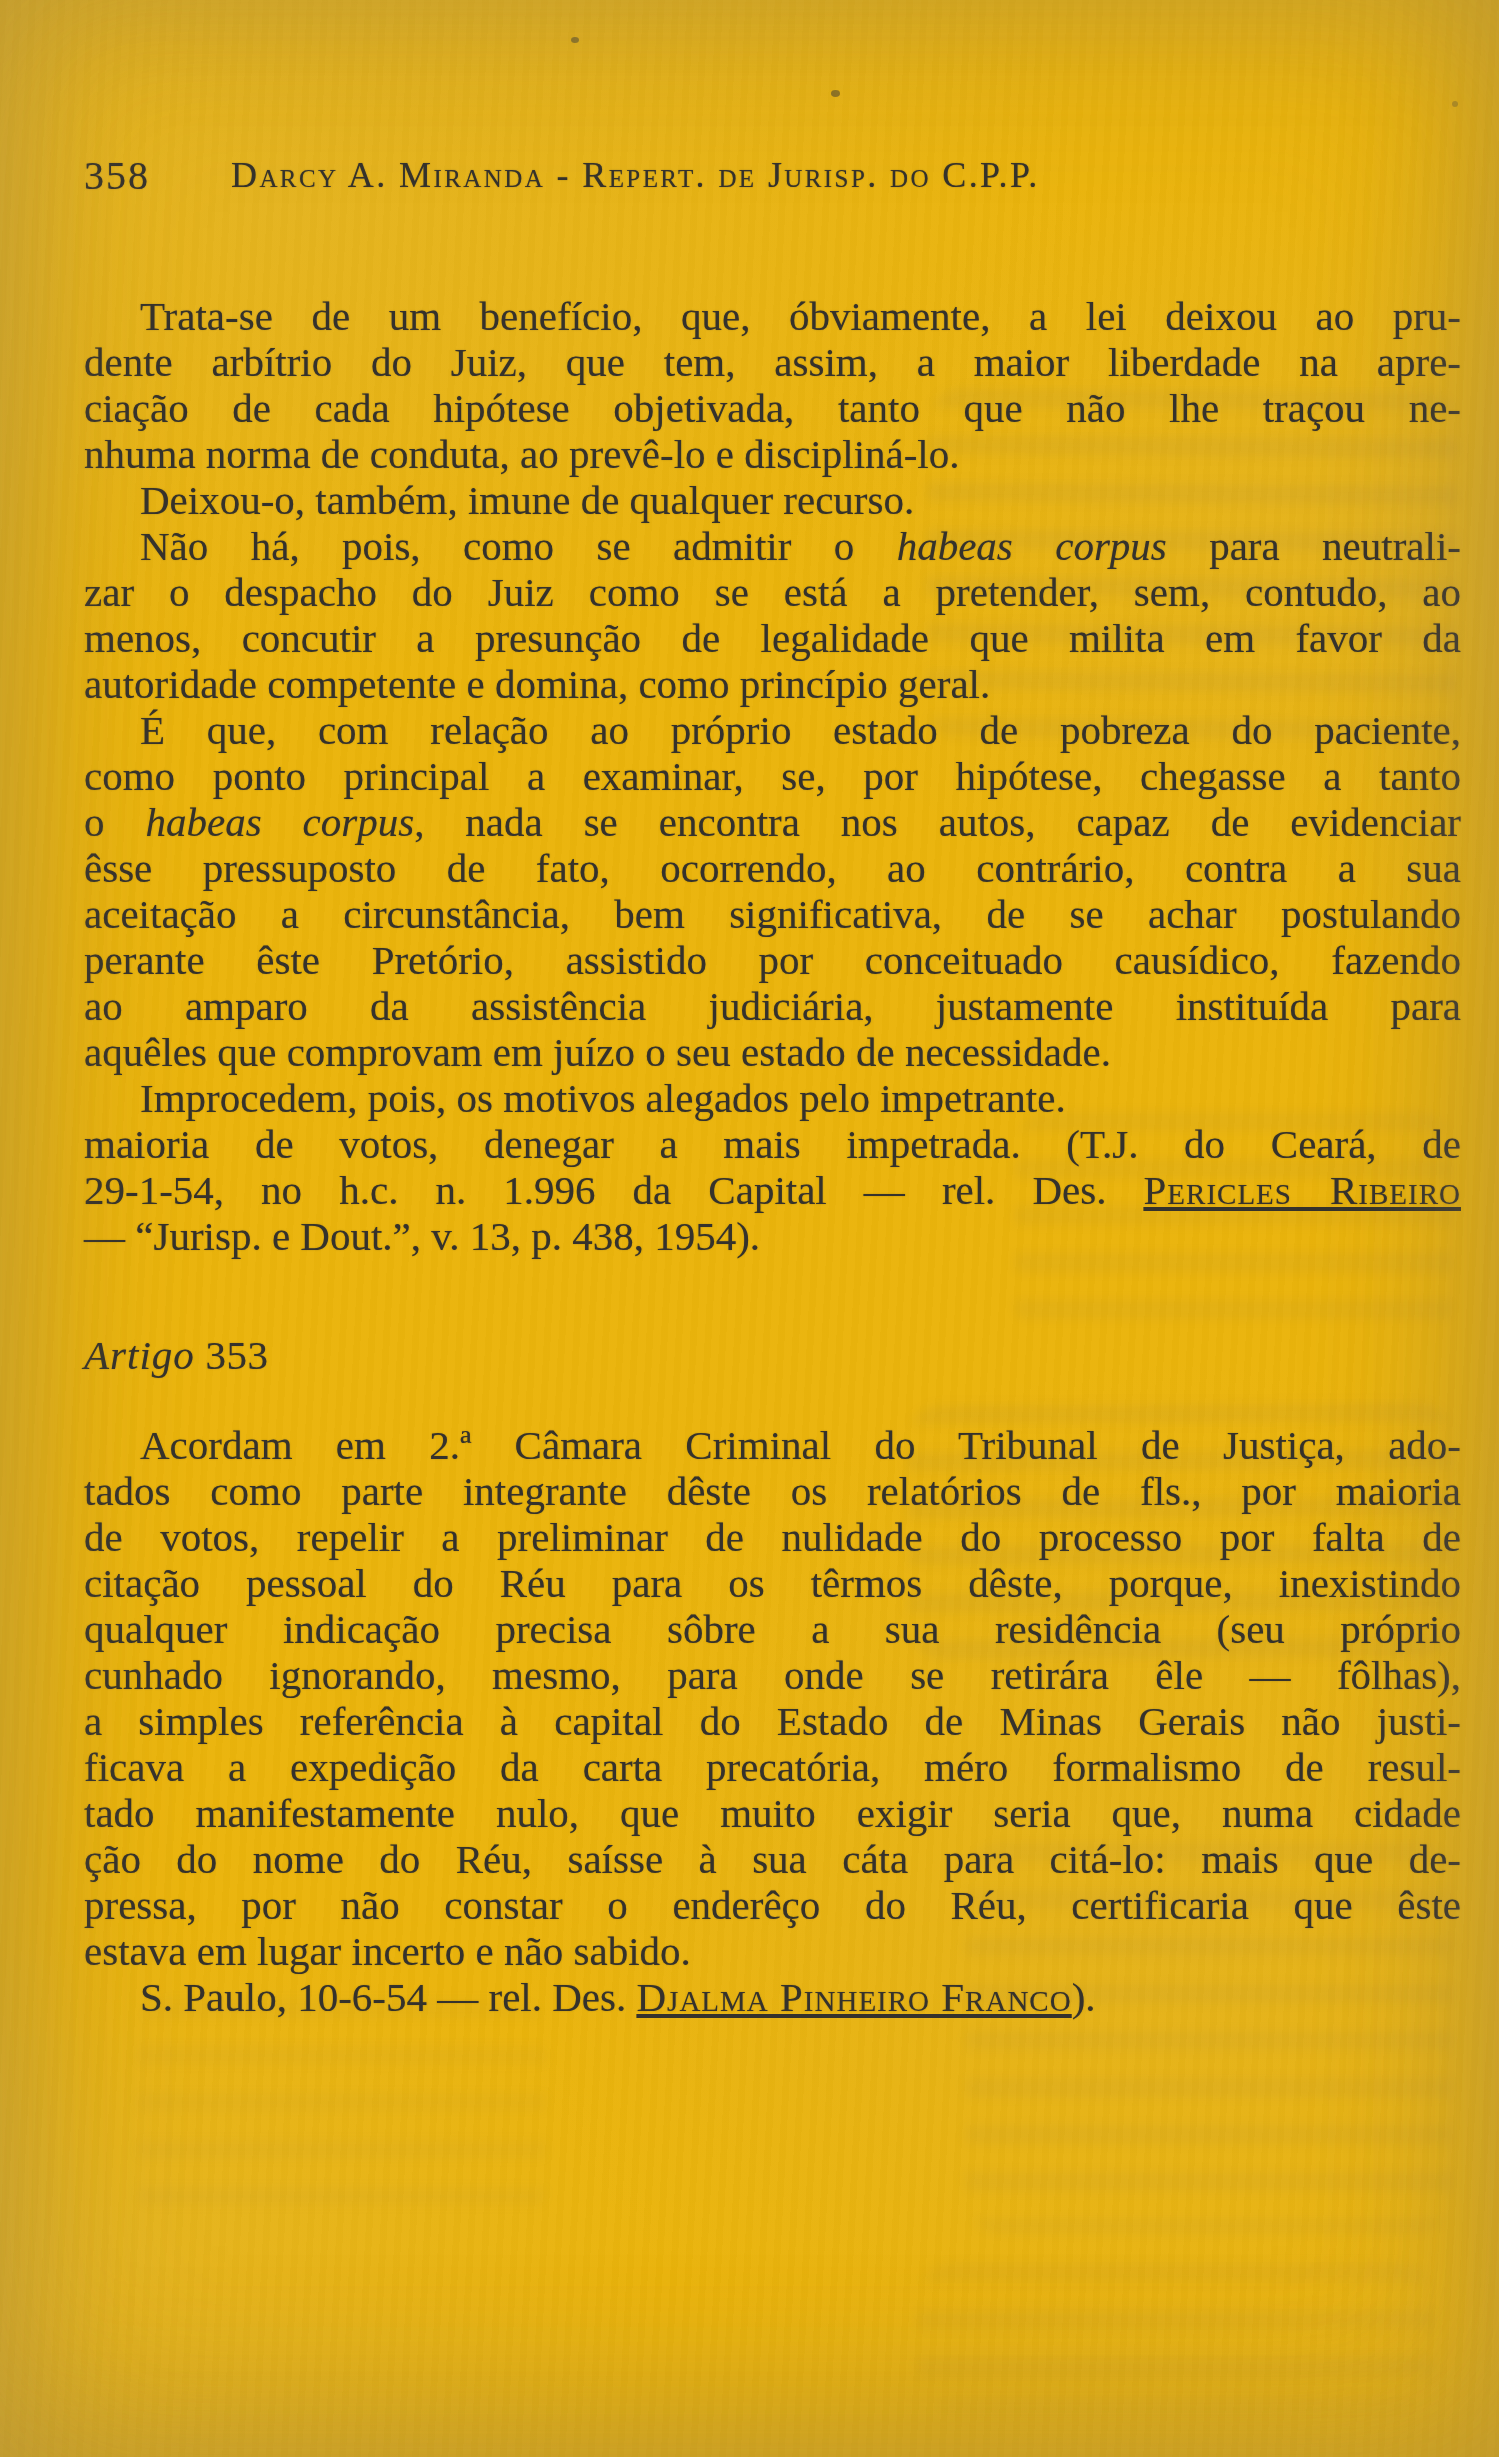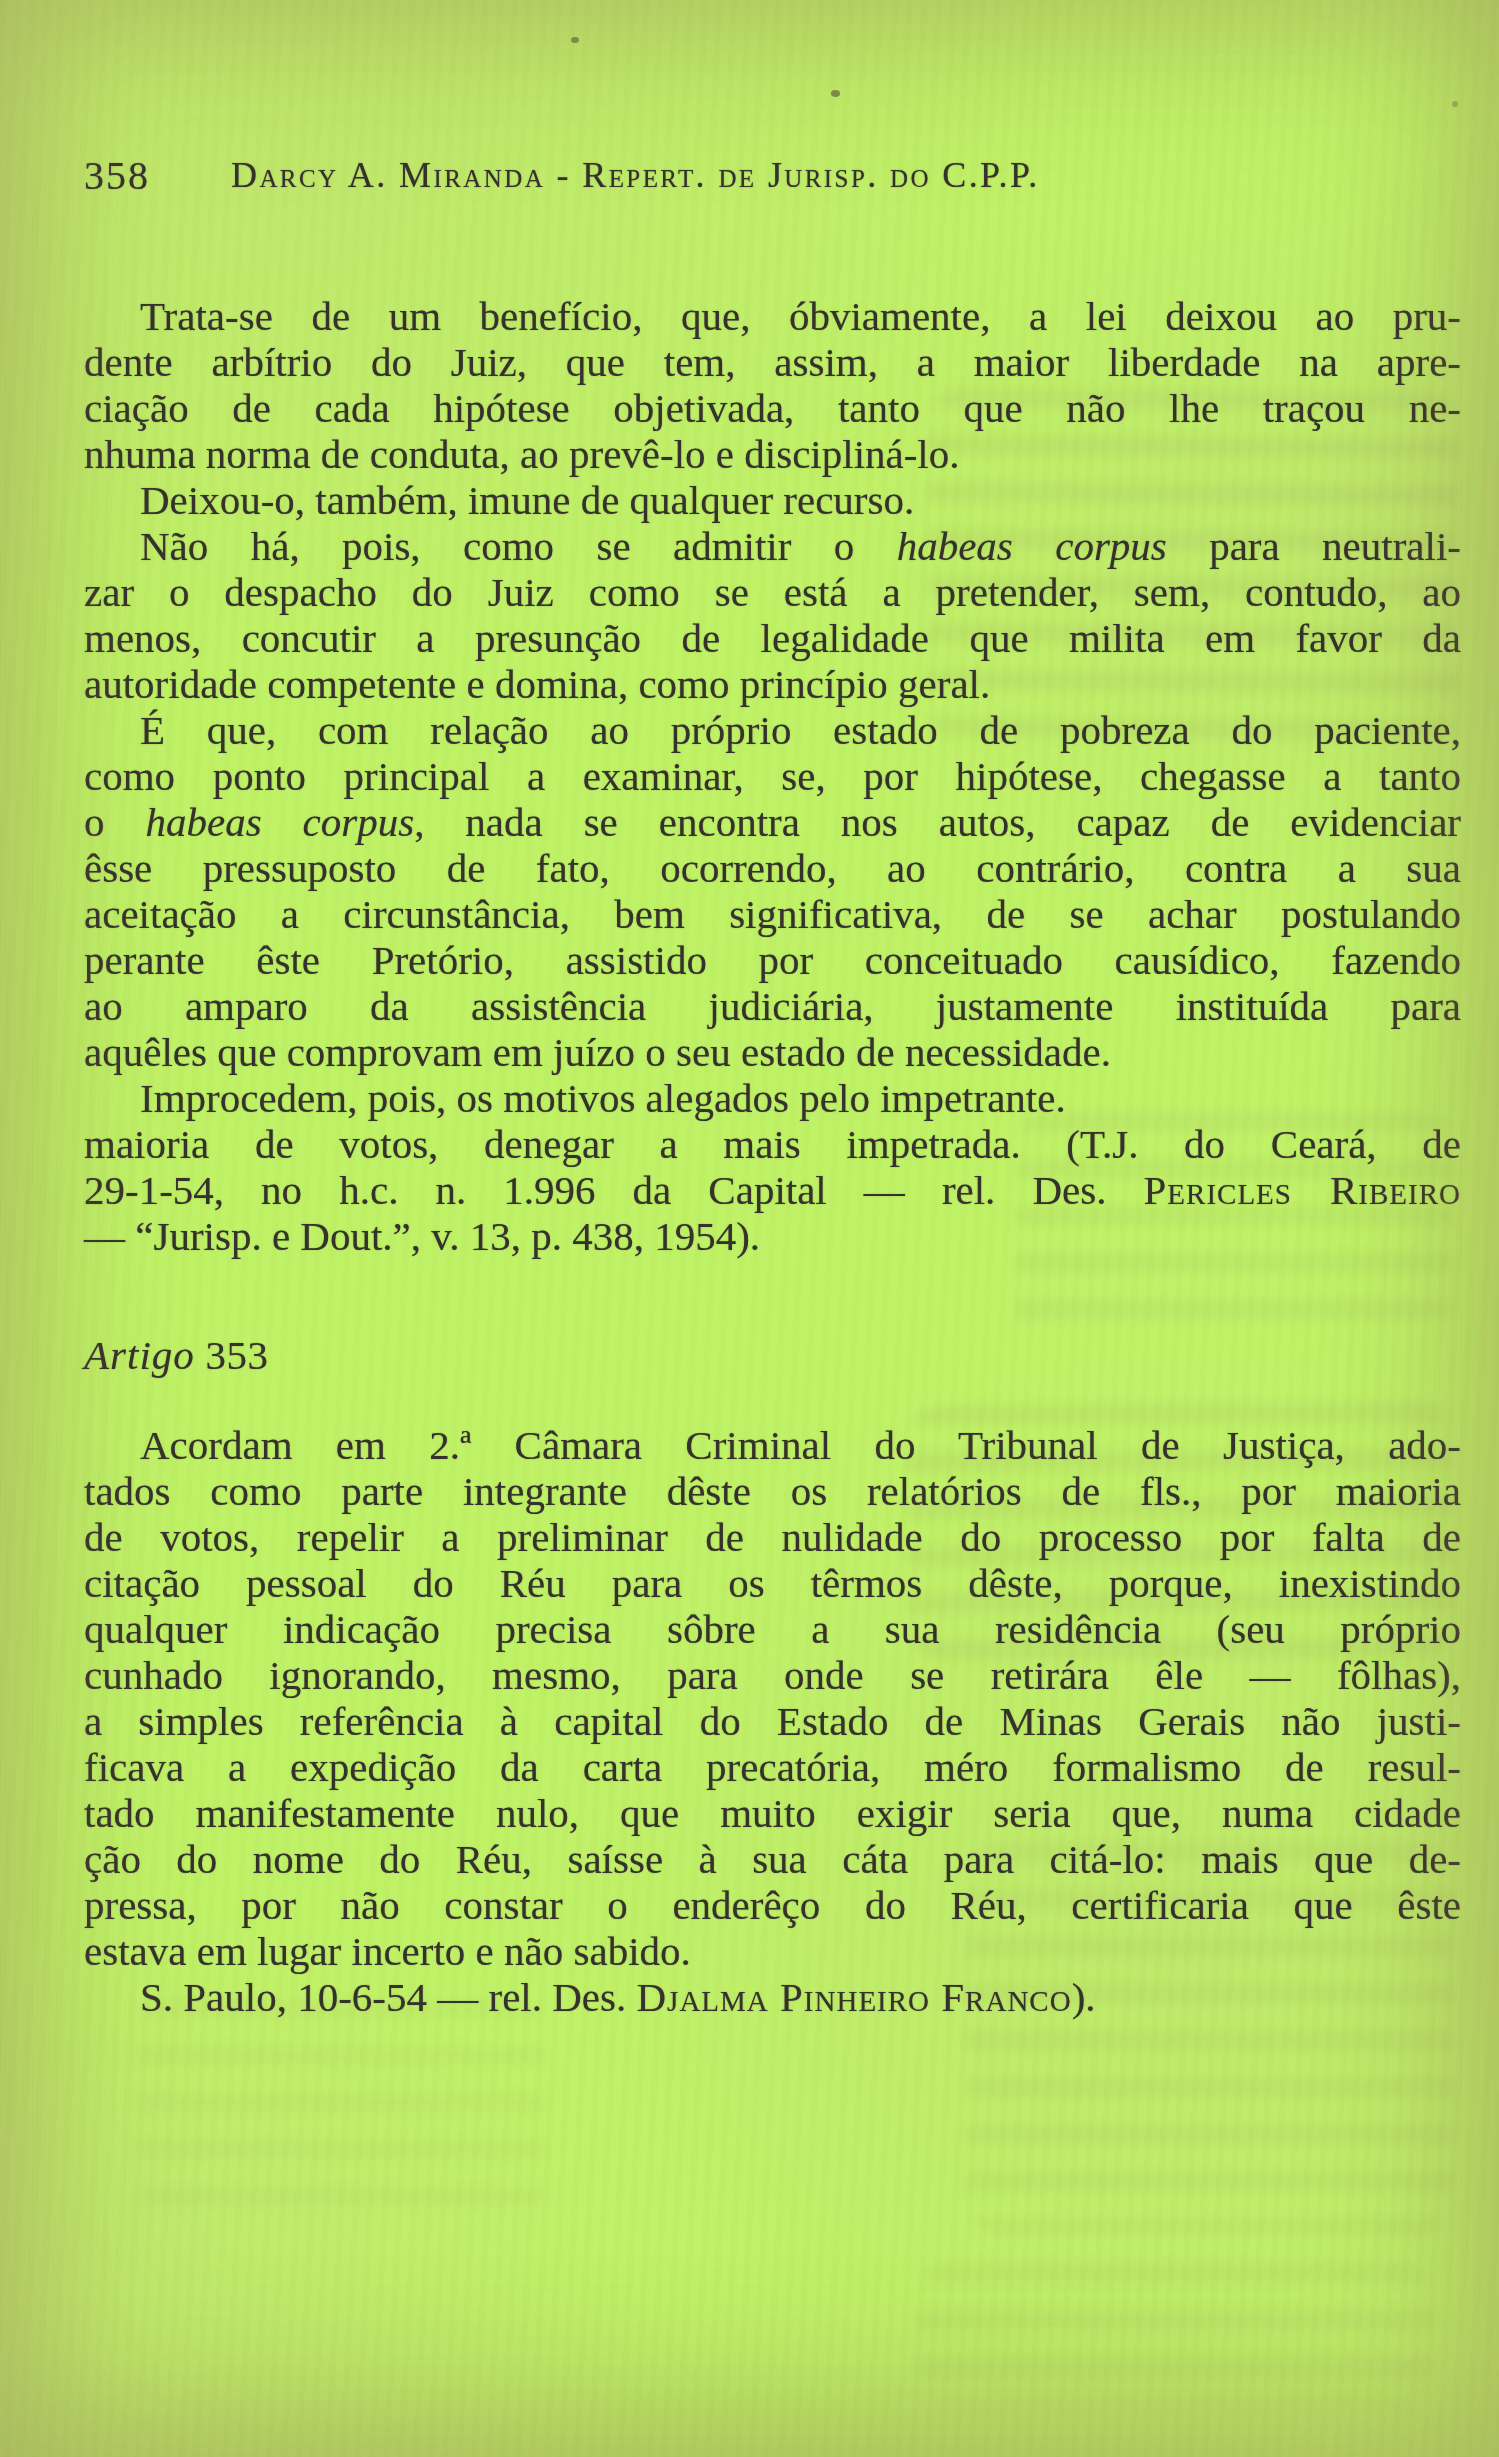--- a/index.html
+++ b/index.html
@@ -1,21 +1,21 @@
 <!DOCTYPE html>
 <html><head>
 <meta charset="utf-8">
 <style>
   html, body { margin: 0; padding: 0; }
 
   .page {
     position: relative;
     width: 1500px;
     height: 2458px;
-    background: #bef264;
+    background: #eab308;
     overflow: hidden;
     font-family: "Liberation Serif", "DejaVu Serif", serif;
     color: #35322c;
   }
 
   
   .mottle {
     position: absolute; inset: 0;
     background:
       radial-gradient(1170px 683px at 18% 8%,  rgba(196,178,136,0.16), transparent 70%),
@@ -78,21 +78,21 @@
     font-size: 41px; line-height: 46px;
     text-shadow: 0 0 1.2px rgba(53,50,44,0.5);
     margin-top: 32px;
   }
   .line { text-align: justify; text-align-last: justify; height: 46px; overflow: visible; }
   .line.last { text-align-last: left; }
   .line.first { text-indent: 56px; }
   .heading { margin: 73px 0 44px 0; font-size: 41px; letter-spacing: 0.5px; }
   .heading i { letter-spacing: 1px; }
   b { font-weight: 700; letter-spacing: 1px; }
-  .sc { font-variant: small-caps; letter-spacing: 1px; }
+  .sc { font-variant: small-caps; letter-spacing: 1px; text-decoration: underline; }
 </style>
 </head>
 <body>
 
 <div class="page">
   <div class="mottle"></div>
 
   <div class="ghost g1"></div>
   <div class="ghost g2"></div>
   <div class="ghost g3"></div>

